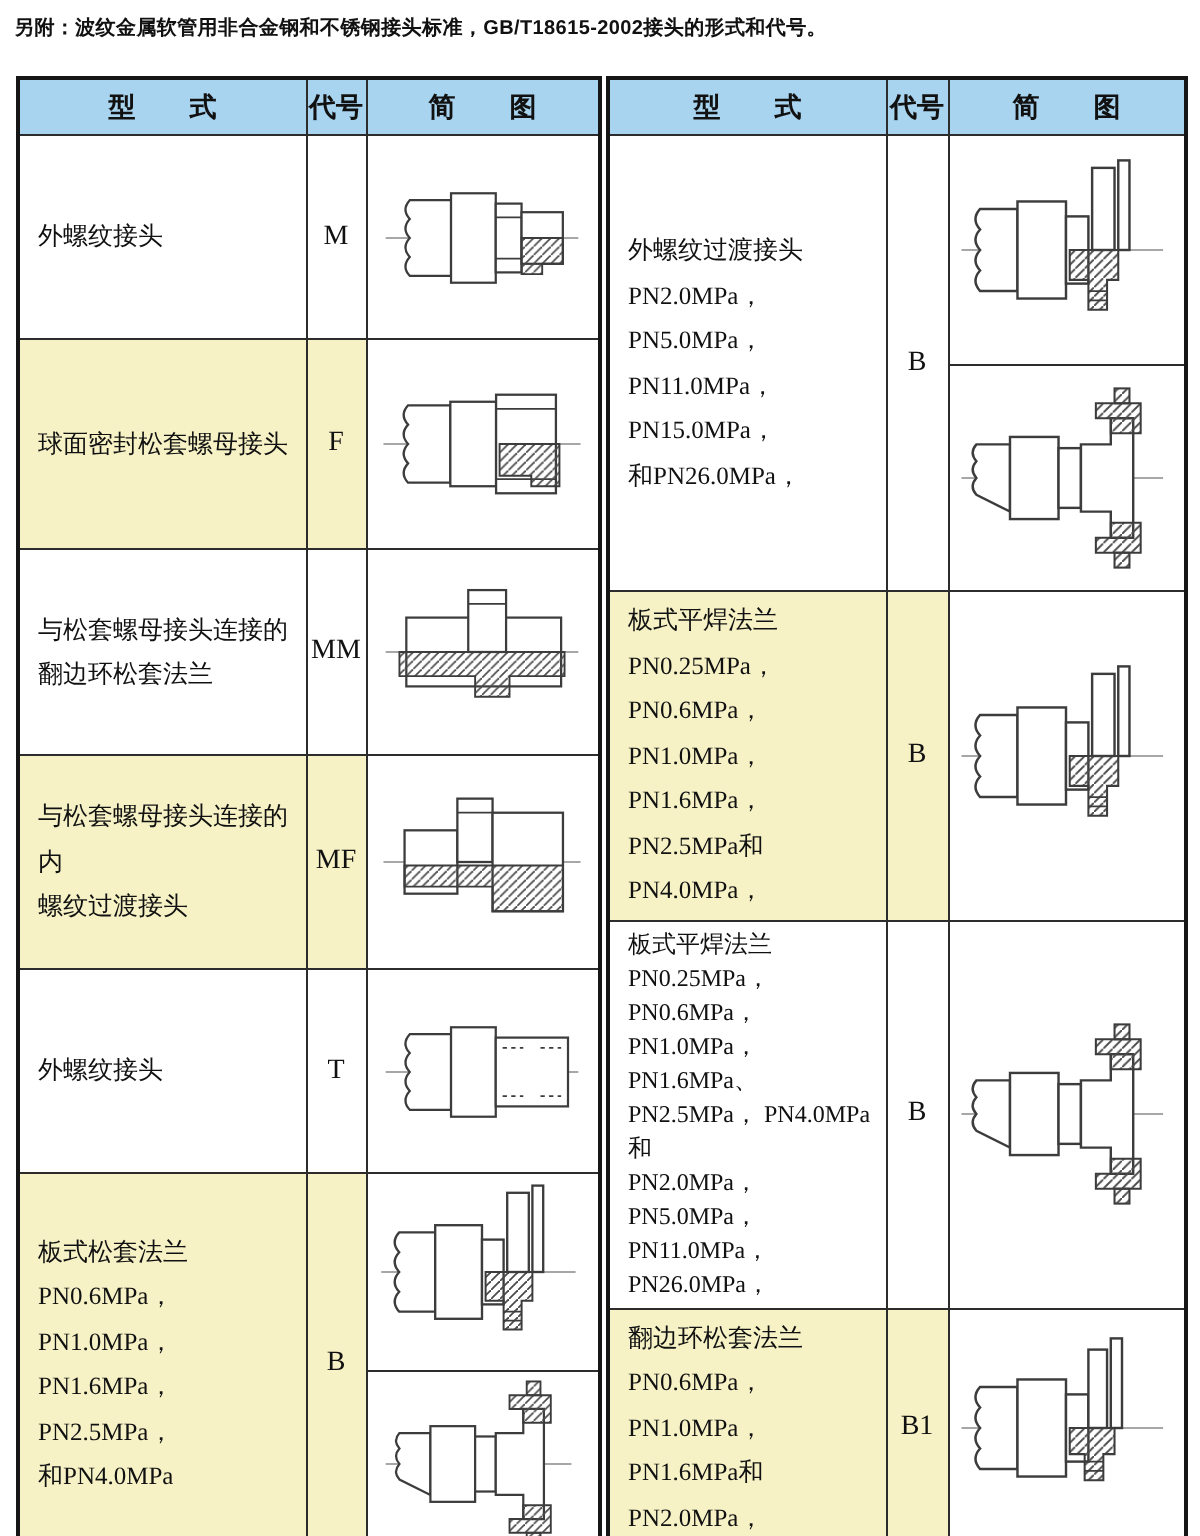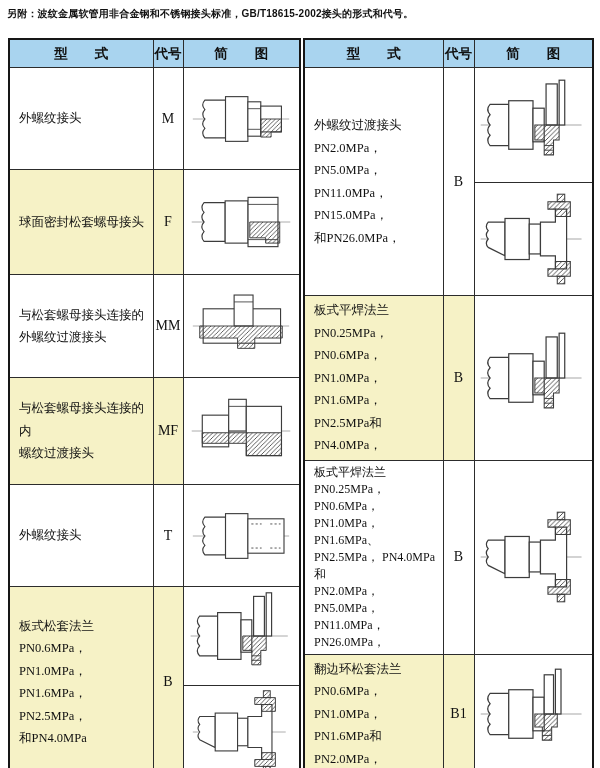--- a/index.html
+++ b/index.html
@@ -160,21 +160,21 @@
       <td class="type" style="height:98px">球面密封松套螺母接头</td>
       <td class="code">F</td>
       <td class="diagram">
         <svg class="dg" width="110" height="88" viewBox="0 0 120 100">
             <use href="#sym-f"></use>
           </svg>
       </td>
     </tr>
     <tr>
       <td class="type" style="height:96px">与松套螺母接头连接的
-外螺纹过渡接头</td>
+翻边环松套法兰</td>
       <td class="code">MM</td>
       <td class="diagram">
         <svg class="dg" width="110" height="86" viewBox="0 0 120 100">
             <use href="#sym-mm"></use>
           </svg>
       </td>
     </tr>
     <tr class="hl">
       <td class="type" style="height:100px">与松套螺母接头连接的内
 螺纹过渡接头</td>

